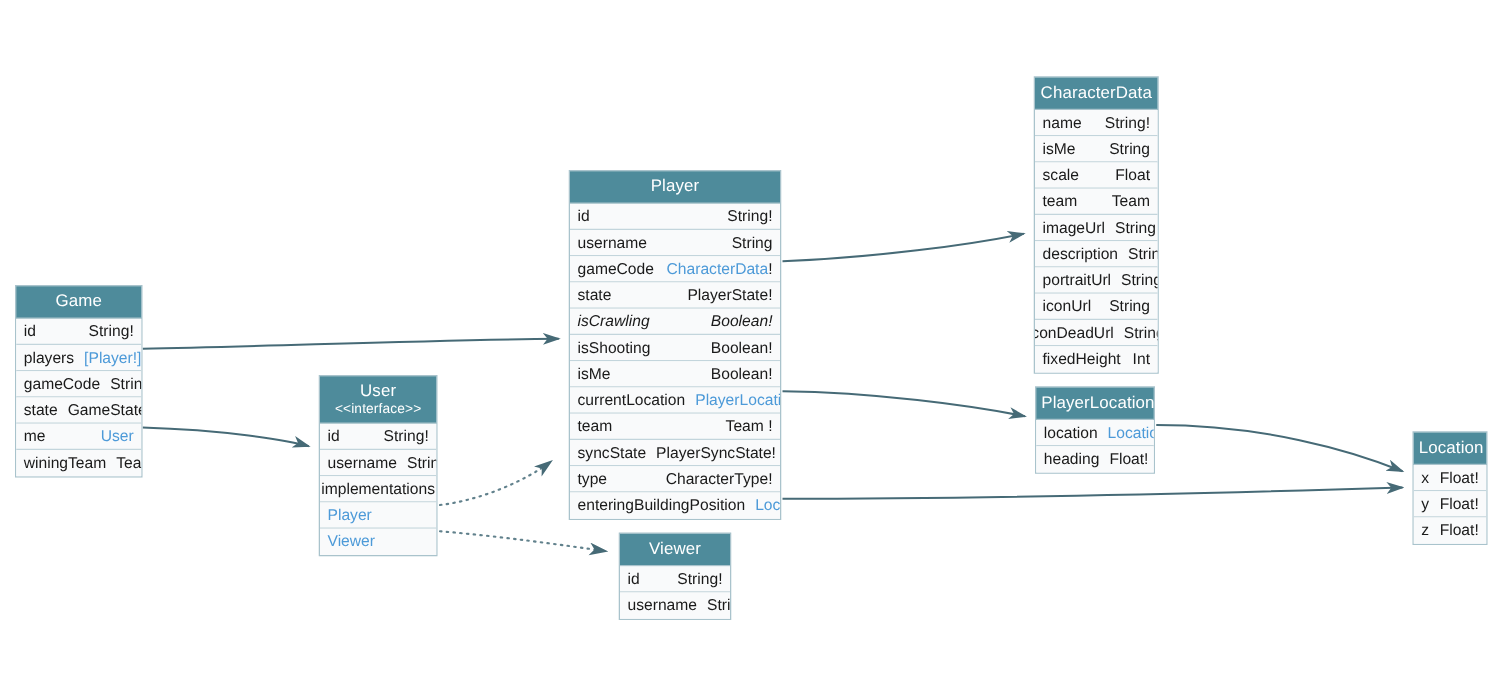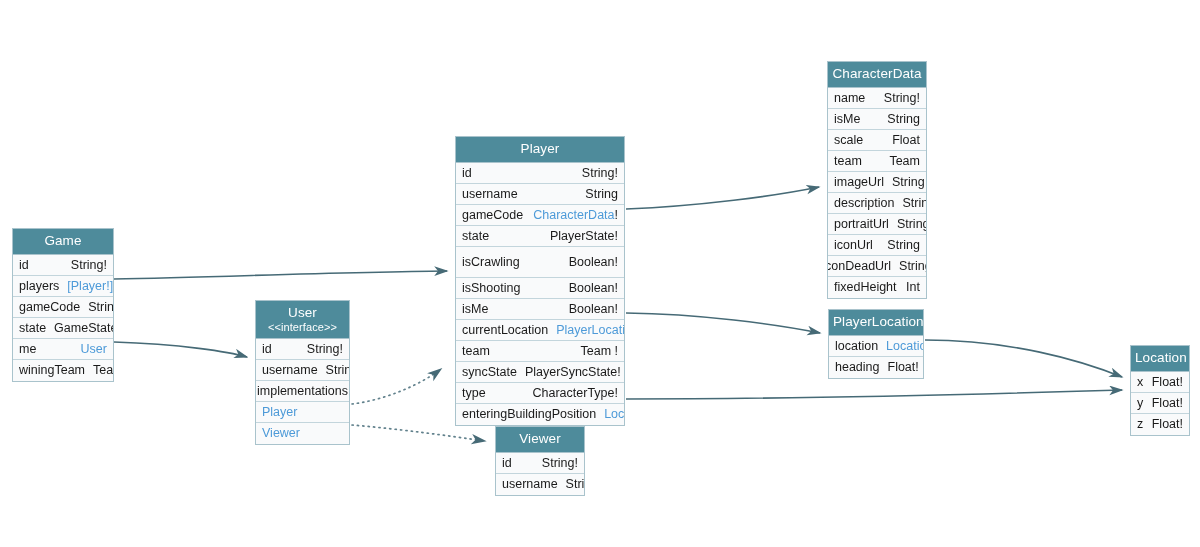--- a/index.html
+++ b/index.html
@@ -152,21 +152,21 @@
           <span class="ftype">String</span>
         </div>
         <div class="row" style="height: 21px;">
           <span class="fname">gameCode</span>
           <span class="ftype"><span class="lnk">CharacterData</span><span class="bang">!</span></span>
         </div>
         <div class="row" style="height: 21px;">
           <span class="fname">state</span>
           <span class="ftype">PlayerState!</span>
         </div>
-        <div class="row" style="height: 31px;">
+        <div class="row" style="height: 21px; font-style: italic;">
           <span class="fname">isCrawling</span>
           <span class="ftype">Boolean!</span>
         </div>
         <div class="row" style="height: 21px;">
           <span class="fname">isShooting</span>
           <span class="ftype">Boolean!</span>
         </div>
         <div class="row" style="height: 21px;">
           <span class="fname">isMe</span>
           <span class="ftype">Boolean!</span>

